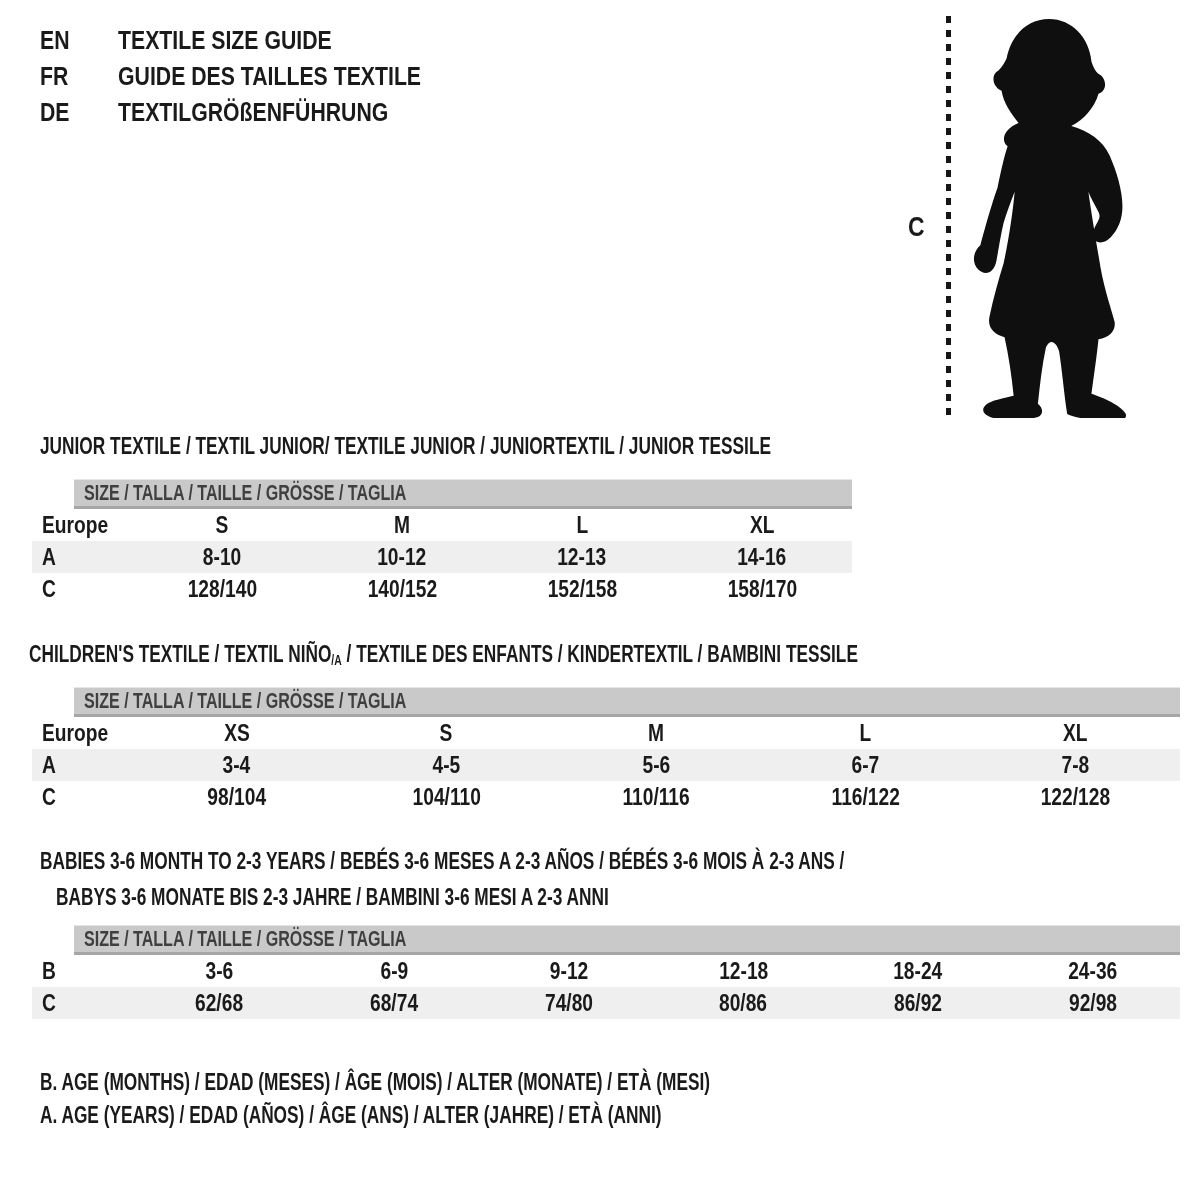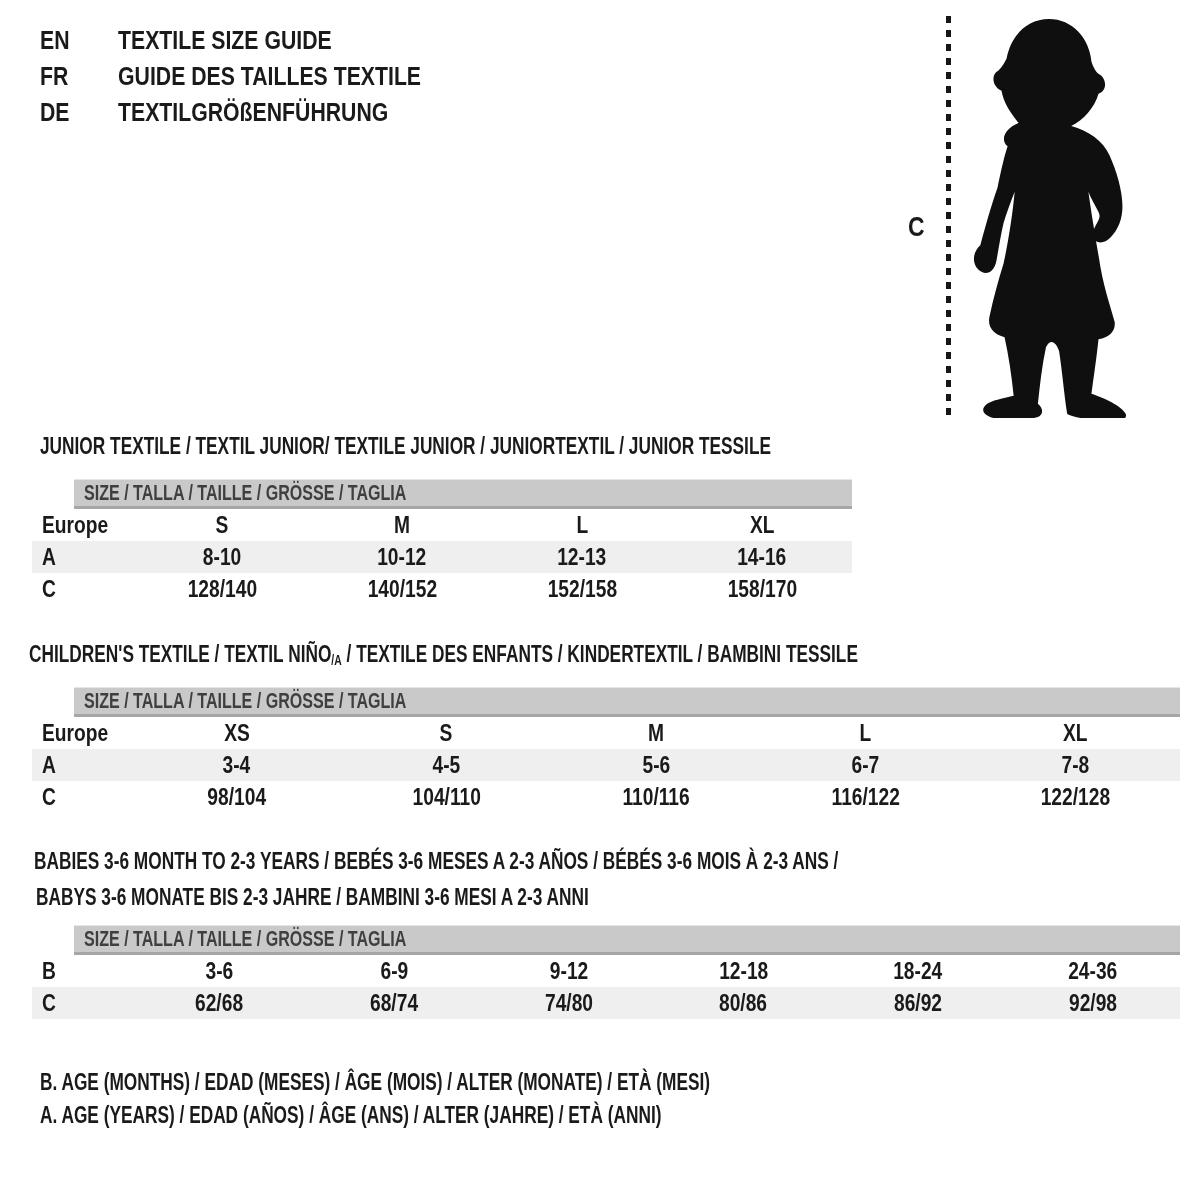--- a/index.html
+++ b/index.html
@@ -151,24 +151,24 @@
     <div class="trow">
       <div class="tlabel"><span class="labelx">C</span></div>
       <div class="tcell"><span class="cellx">98/104</span></div>
       <div class="tcell"><span class="cellx">104/110</span></div>
       <div class="tcell"><span class="cellx">110/116</span></div>
       <div class="tcell"><span class="cellx">116/122</span></div>
       <div class="tcell"><span class="cellx">122/128</span></div>
     </div>
   </div>
 
-  <div class="abs heading" style="left:34px; top:847px;">
+  <div class="abs heading" style="left:40px; top:847px;">
     <span class="cnd">BABIES 3-6 MONTH TO 2-3 YEARS / BEBÉS 3-6 MESES A 2-3 AÑOS / BÉBÉS 3-6 MOIS À 2-3 ANS /</span>
   </div>
-  <div class="abs heading" style="left:36px; top:883px;">
+  <div class="abs heading" style="left:56px; top:883px;">
     <span class="cnd">BABYS 3-6 MONATE BIS 2-3 JAHRE / BAMBINI 3-6 MESI A 2-3 ANNI</span>
   </div>
   <div class="abs size-table" style="top:925px; width:1148px;">
     <div class="size-bar">
       <span class="bar-txt">SIZE / TALLA / TAILLE / GRÖSSE / TAGLIA</span>
     </div>
     <div class="trow">
       <div class="tlabel"><span class="labelx">B</span></div>
       <div class="tcell"><span class="cellx">3-6</span></div>
       <div class="tcell"><span class="cellx">6-9</span></div>

